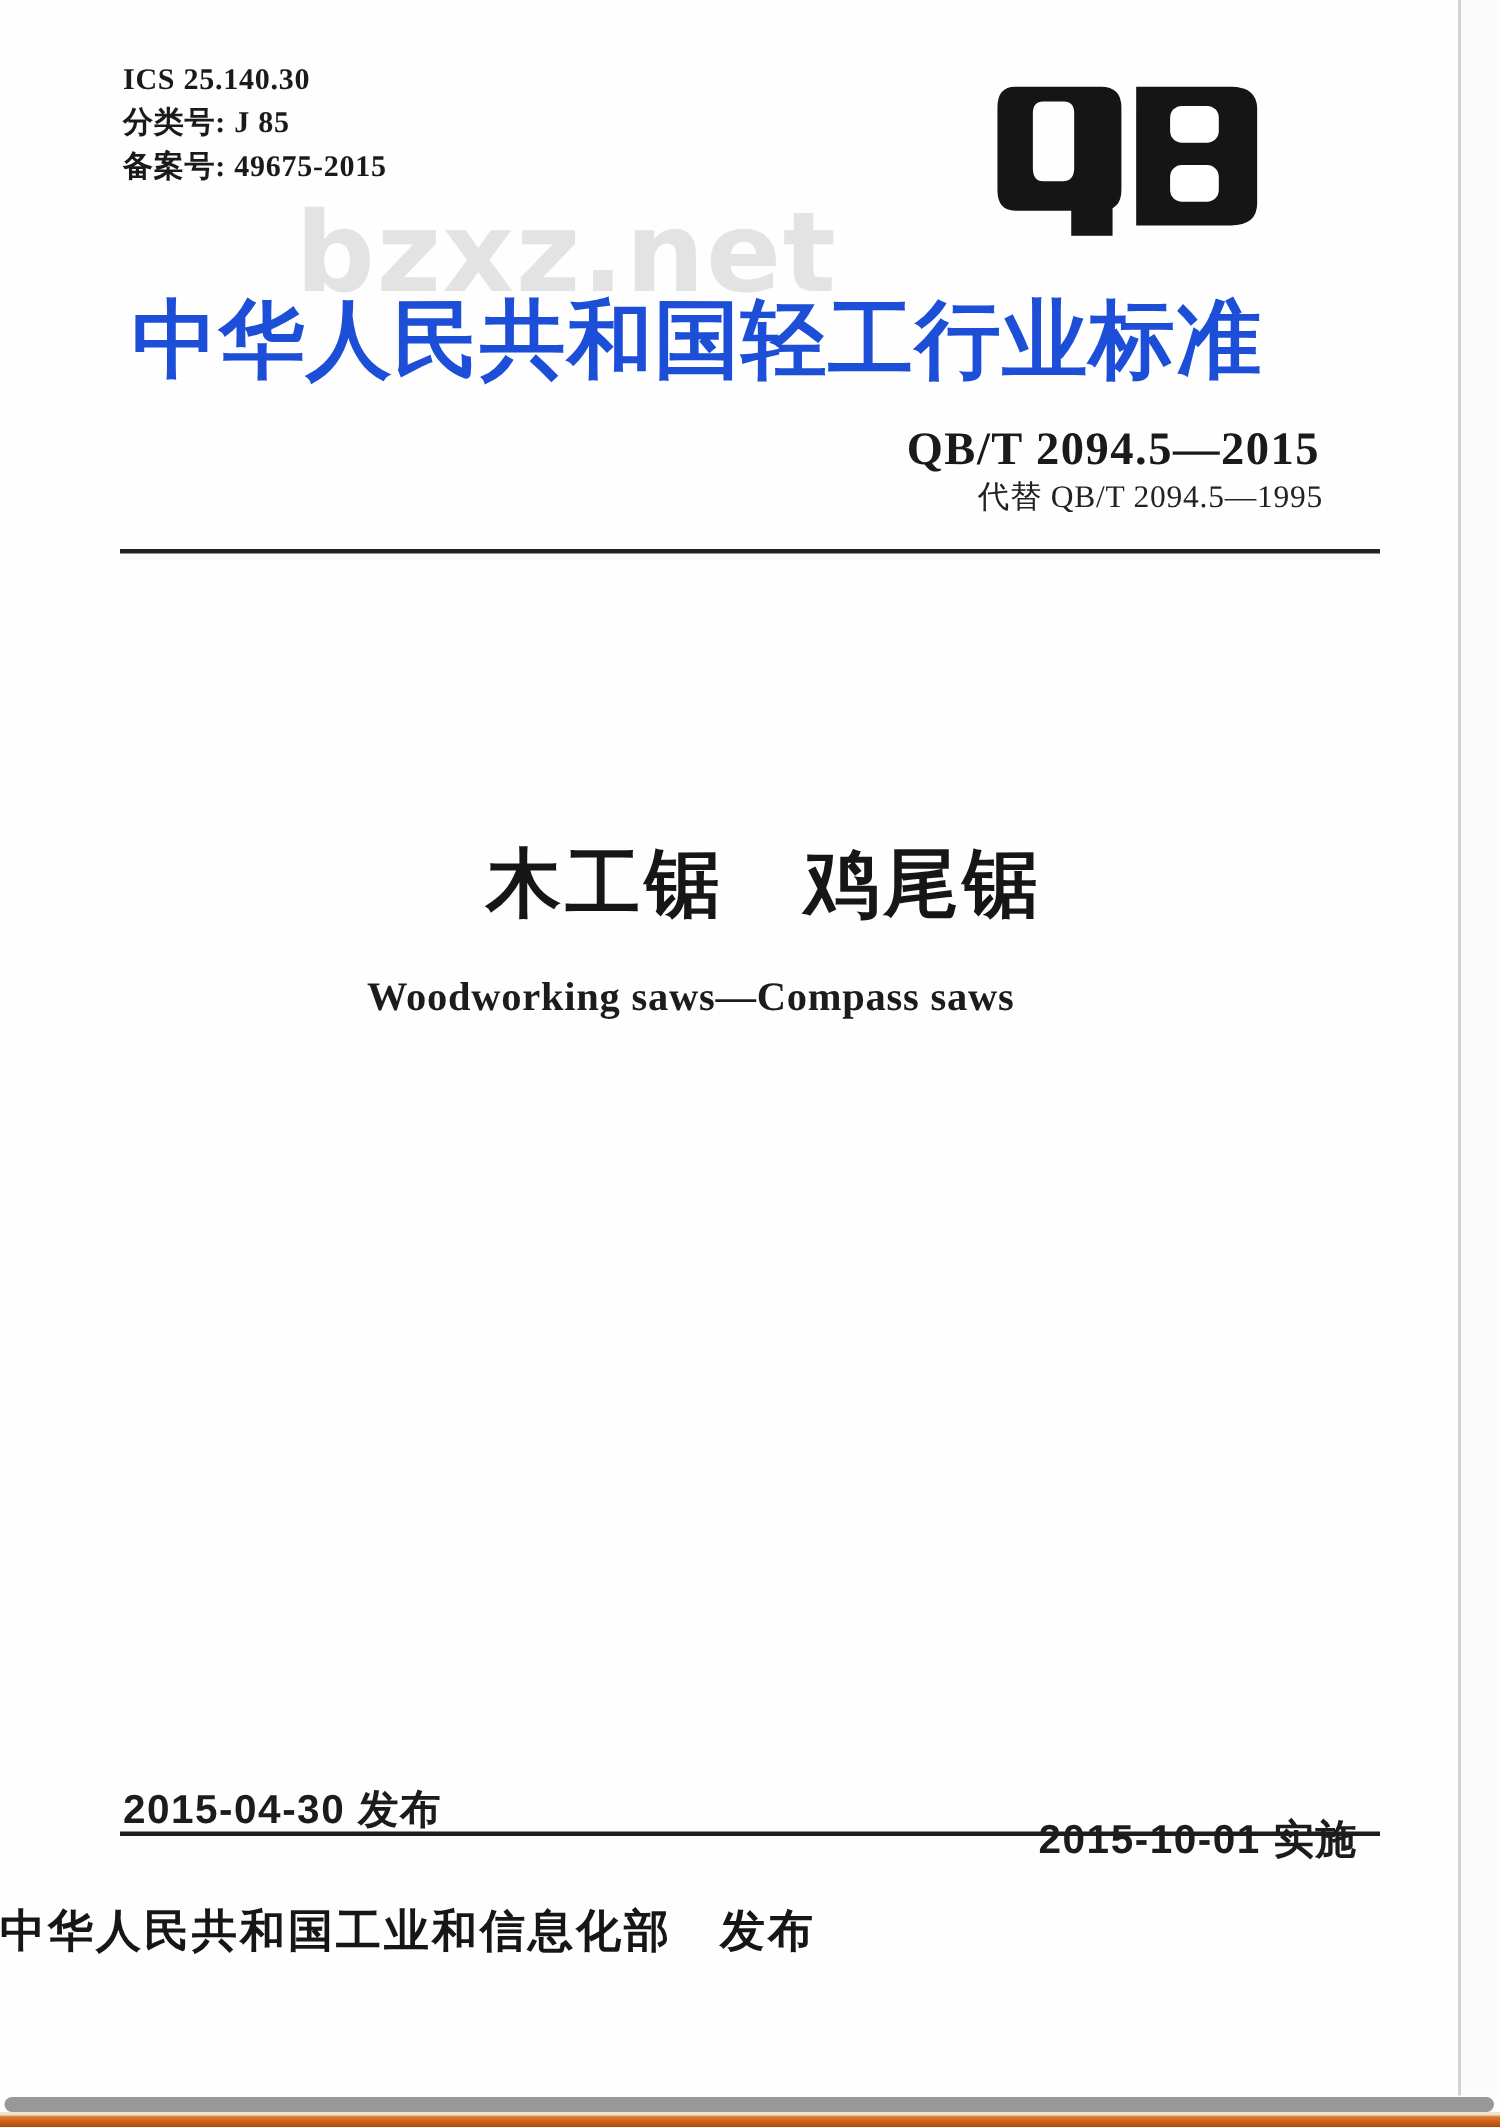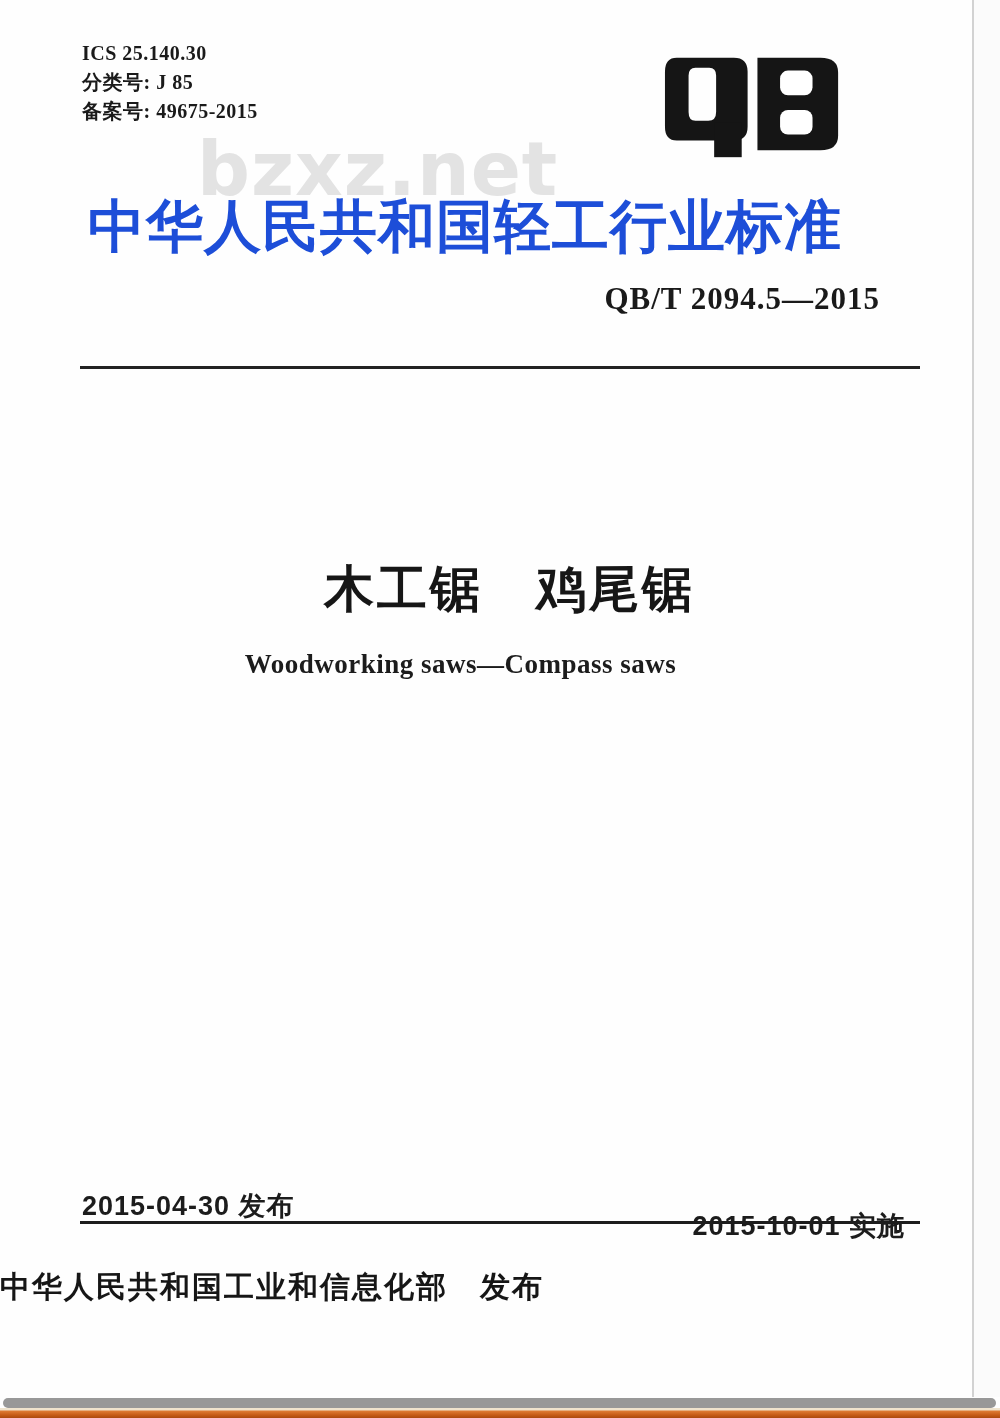--- a/index.html
+++ b/index.html
@@ -114,20 +114,21 @@
       <path fill="#151515" d="M96,2 H160 Q178,2 178,17 V81 Q178,96 160,96 H96 Z"></path>
       <rect x="119" y="15" width="33" height="25" rx="8" fill="#ffffff"></rect>
       <rect x="119" y="55" width="33" height="25" rx="8" fill="#ffffff"></rect>
     </svg>
   </div>
 
   <div class="main-title">中华人民共和国轻工行业标准</div>
 
   <div class="std-number">QB/T 2094.5—2015</div>
 
+  <div class="std-replaces">代替 QB/T 2094.5—1995</div>
 
   <div class="rule-top"></div>
 
   <div class="cn-title">木工锯　鸡尾锯</div>
 
   <div class="en-title">Woodworking saws—Compass saws</div>
 
   <div class="date-issue">2015-04-30 发布</div>
 
   <div class="date-impl">2015-10-01 实施</div>

